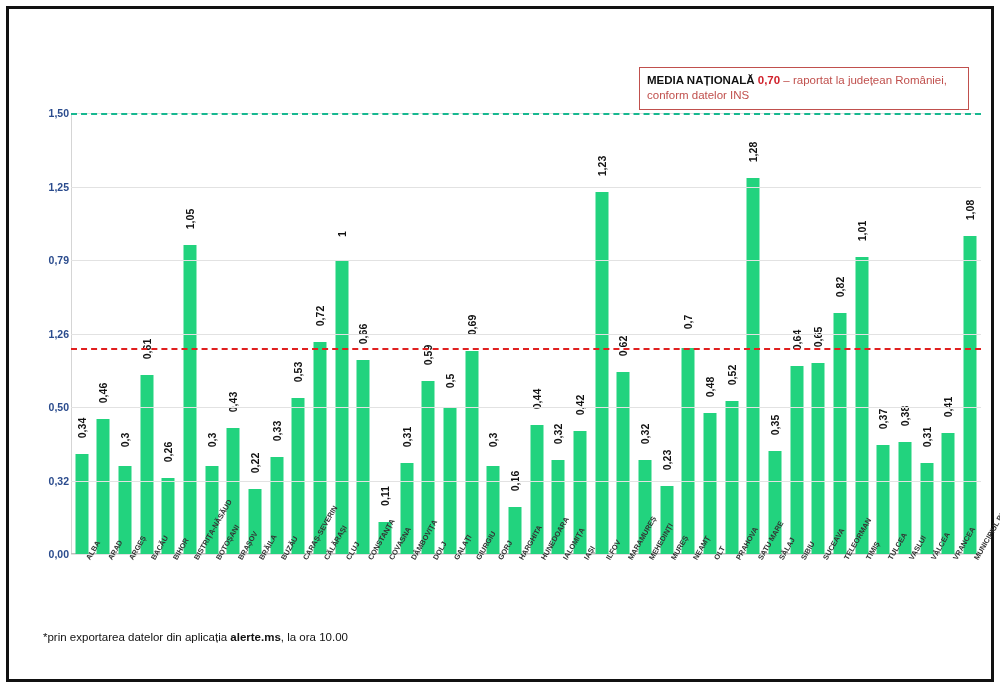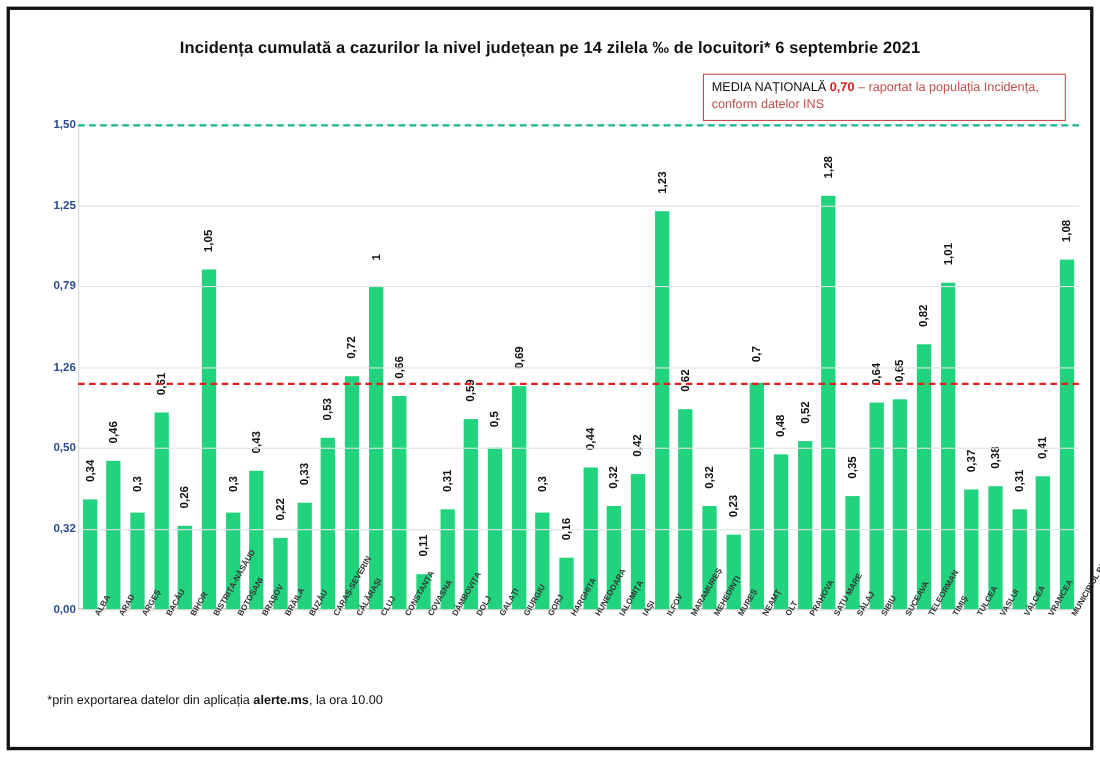--- a/index.html
+++ b/index.html
@@ -46,21 +46,21 @@
     top: 58px;
     width: 330px;
     border: 1px solid #c0504d;
     background: #ffffff;
     padding: 5px 7px 6px 7px;
     box-sizing: border-box;
     font-size: 11.5px;
     color: #222222;
     line-height: 1.3;
   }
-  .note-box .b1 { font-weight: normal; color: #111111; margin-top: 22px; }
+  .note-box .b1 { font-weight: bold; color: #111111; margin-top: 22px; }
   .note-box .b2 { font-weight: bold; color: #d0202a; margin-top: 42px; }
   .note-box .b3 { color: #c0504d; }
 
   
   .plot-area {
     position: absolute;
     left: 62px;
     top: 104px;
     width: 910px;
     height: 441px;
@@ -170,26 +170,25 @@
   }
   .footnote b { font-weight: bold; text-align: right; }
 </style>
 </head>
 <body>
 
 <div id="page">
   <div class="frame">
     <div class="inner-pad">
 
-      <div class="chart-title">Incidența cumulată a cazurilor la nivel județean pe 14 zilela ‰ de locuitori* 6 septembrie 2021</div>
 
       <div class="note-box">
         <span class="b1">MEDIA NAȚIONALĂ</span>
         <span class="b2">0,70</span>
-        <span class="b3">– raportat la populația Incidența,</span><br>
+        <span class="b3">– raportat la județean României,</span><br>
         <span class="b3">conform datelor INS</span>
       </div>
 
       <div class="axis-y-labels" id="y-labels">
           <div class="y-lab" style="top: 449px;">0,00</div>
           <div class="y-lab" style="top: 375.5px;">0,32</div>
           <div class="y-lab" style="top: 302px;">0,50</div>
           <div class="y-lab" style="top: 228.5px;">1,26</div>
           <div class="y-lab" style="top: 155px;">0,79</div>
           <div class="y-lab" style="top: 81.5px;">1,25</div>

